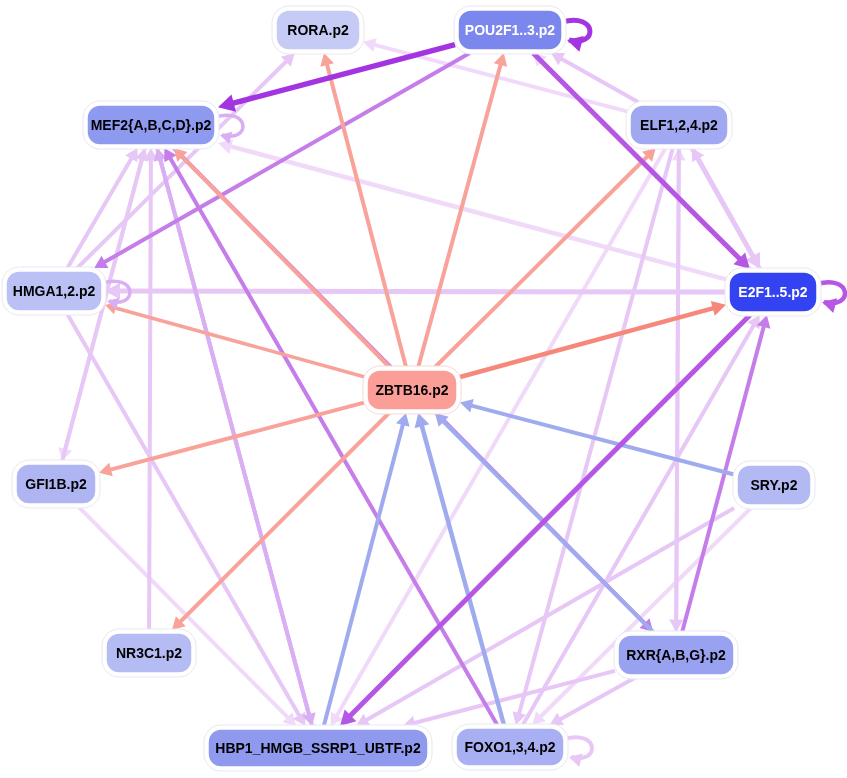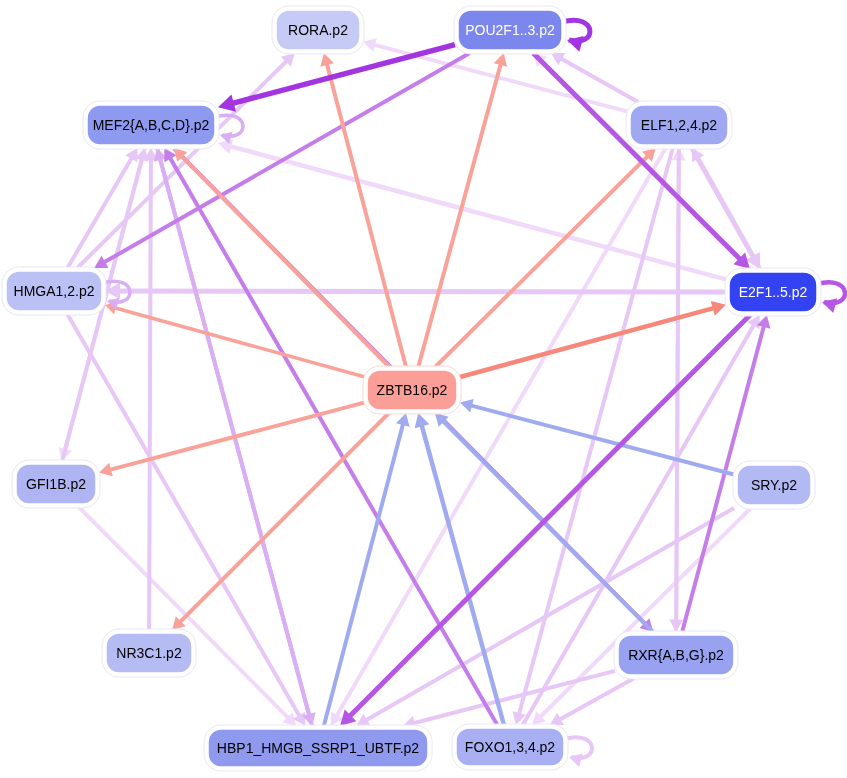--- a/index.html
+++ b/index.html
@@ -1,16 +1,16 @@
 <!DOCTYPE html>
 <html><head>
 <meta charset="utf-8">
 <style>
   html,body{margin:0;padding:0;background:#ffffff;}
-  .canvas{position:relative;width:847px;height:778px;background:#ffffff;overflow:hidden;}
+  .canvas{position:relative;width:847px;height:778px;background:#ffffff;overflow:hidden;font-weight:bold;}
   svg text{font-family:"Liberation Sans", sans-serif;}
 </style>
 </head>
 <body>
 
 <div class="canvas">
   <svg id="graph" width="847" height="778" viewBox="0 0 847 778">
       <g>
         <g>
           <line x1="627" y1="111.3157894736842" x2="372.5933794096455" y2="44.36667879201196" stroke="#f1daf9" stroke-width="4"></line>

